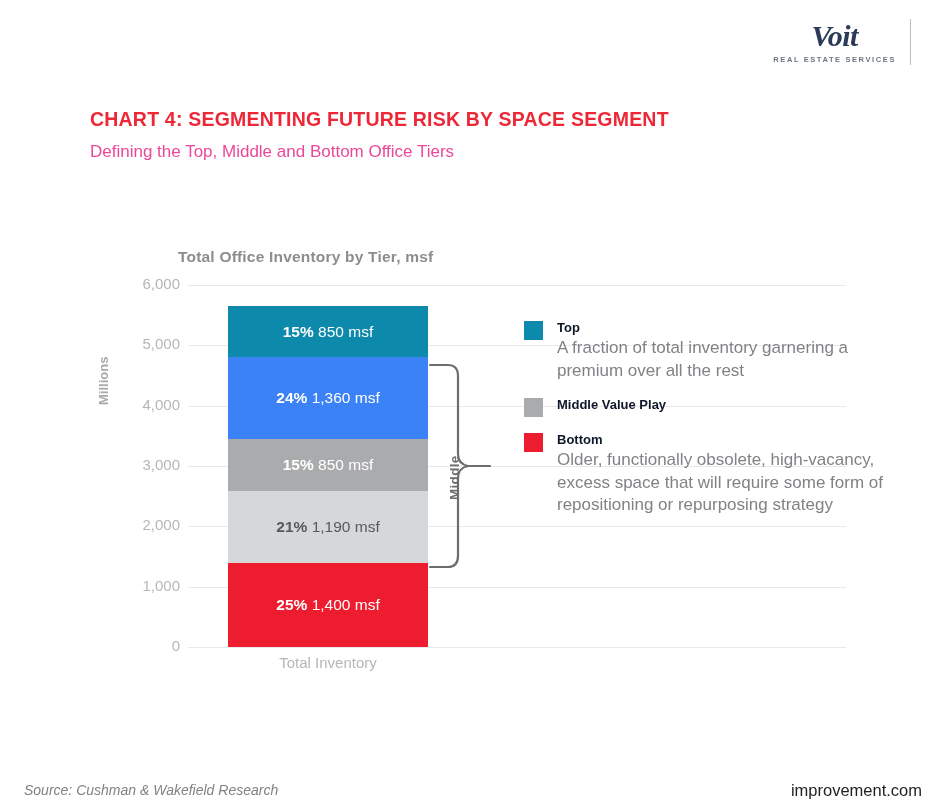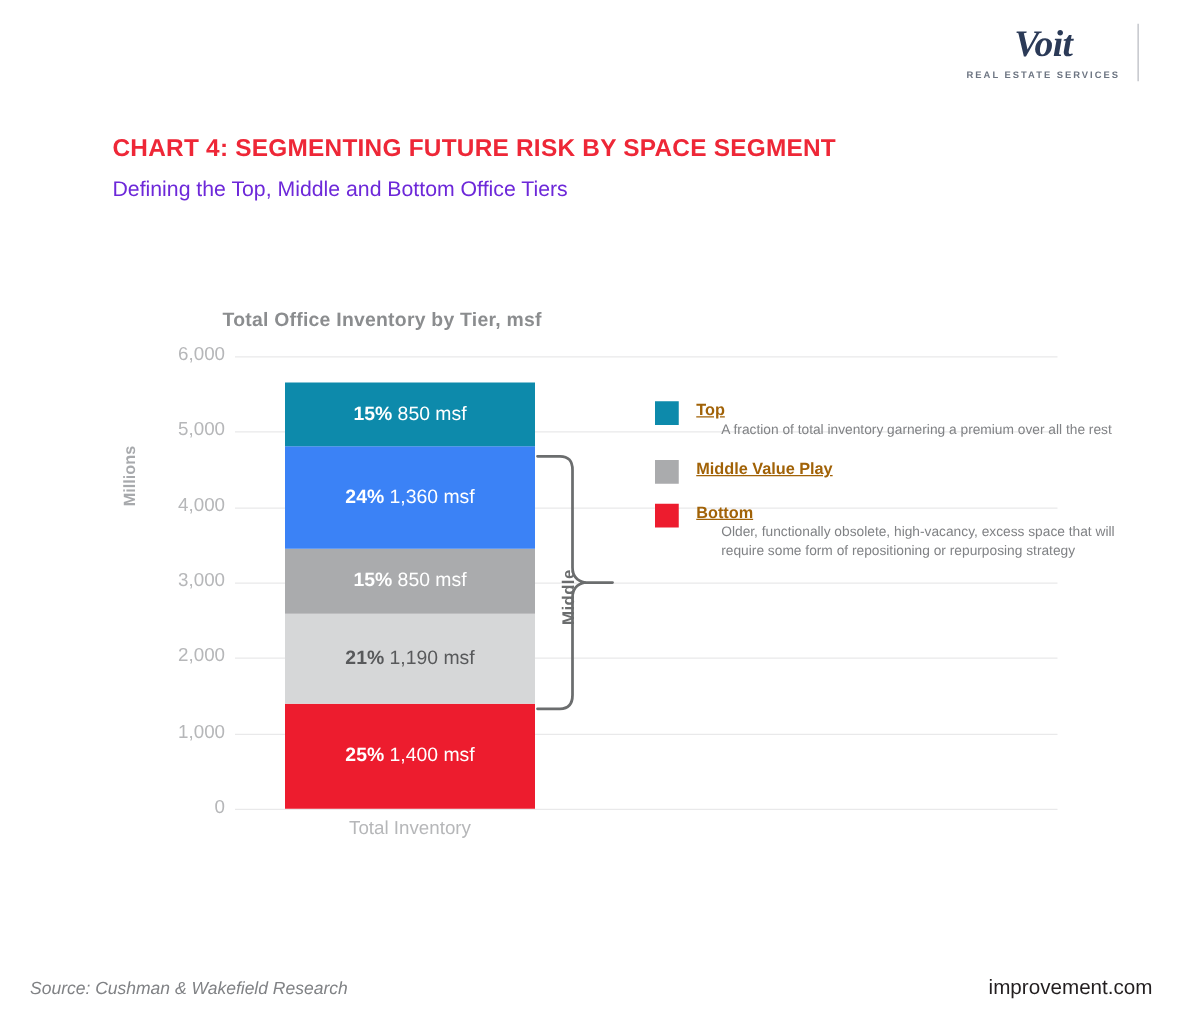--- a/index.html
+++ b/index.html
@@ -31,21 +31,21 @@
   .cd-sub{font-size:7.5px;font-weight:bold;letter-spacing:.5px;color:#1a1a1a;margin-top:3px;}
 
   
   .chart-title{
     position:absolute;left:90px;top:108px;
     font-size:19.5px;font-weight:bold;letter-spacing:.2px;
     color:#ee2737;
   }
   .chart-subtitle{
     position:absolute;left:90px;top:142px;
-    font-size:17px;color:#6d28d9;font-weight:normal;
+    font-size:17px;color:#ec4899;font-weight:normal;
   }
 
   
   .plot{position:absolute;left:0;top:0;width:944px;height:811px;pointer-events:none;}
   .plot-title{
     position:absolute;left:178px;top:248px;
     font-size:15.5px;font-weight:bold;color:#8b8d8f;letter-spacing:.2px;
   }
   .y-axis-title{
     position:absolute;left:96px;top:405px;
@@ -79,22 +79,22 @@
     font-size:13.5px;font-weight:bold;color:#6b6d6e;
     transform:rotate(-90deg);transform-origin:left top;
     white-space:nowrap;letter-spacing:.3px;
   }
 
   
   .legend{position:absolute;left:524px;top:320px;width:390px;}
   .legend-item{display:flex;margin-bottom:15px;}
   .swatch{width:19px;height:19px;flex:0 0 19px;margin-right:14px;margin-top:1px;}
   .legend-text{flex:1;}
-  .legend-label{font-size:13px;font-weight:bold;color:#a16207;line-height:1.25;text-decoration:underline;}
-  .legend-desc{font-size:11px;color:#808285;line-height:1.32;margin-top:1px;margin-left:20px;}
+  .legend-label{font-size:13px;font-weight:bold;color:#0f172a;line-height:1.25;}
+  .legend-desc{font-size:17px;color:#808285;line-height:1.32;margin-top:1px;}
 
   
   .source{
     position:absolute;left:24px;top:782px;
     font-size:14px;font-style:italic;color:#808285;
   }
   .site{
     position:absolute;right:22px;top:781px;
     font-size:16.5px;color:#231f20;
   }

